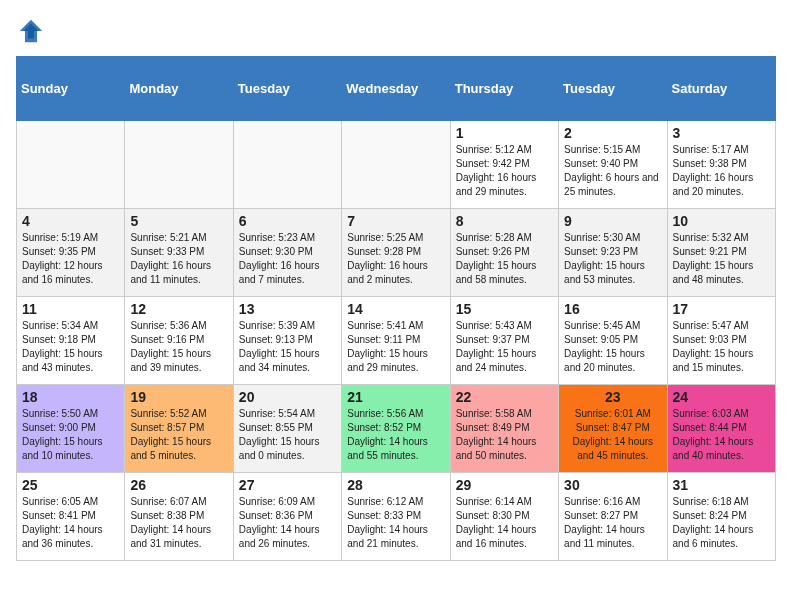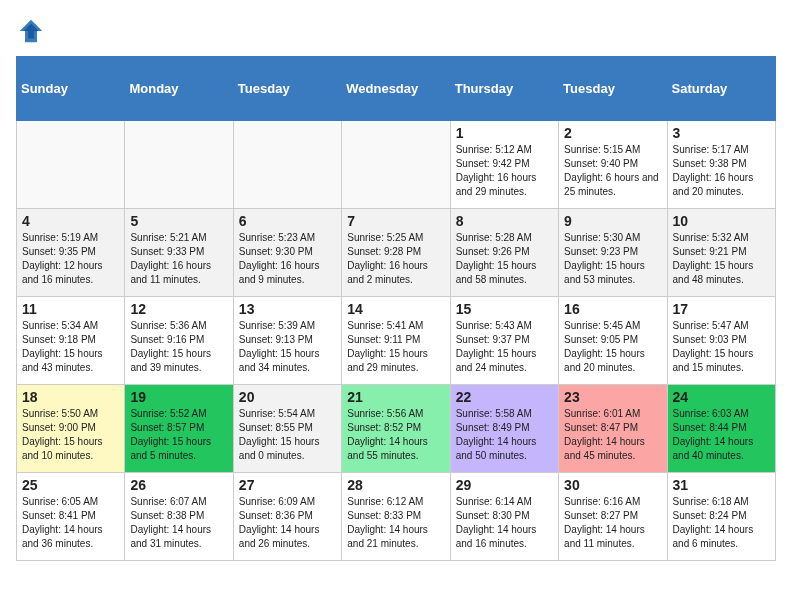--- a/index.html
+++ b/index.html
@@ -172,21 +172,21 @@
           <span>Sunrise: 5:21 AM</span><br>
           <span>Sunset: 9:33 PM</span><br>
           <span>Daylight: 16 hours and 11 minutes.</span>
         </div>
       </td>
         <td style="background-color: rgb(242, 242, 242);">
         <div class="day-number">6</div>
         <div class="cell-content">
           <span>Sunrise: 5:23 AM</span><br>
           <span>Sunset: 9:30 PM</span><br>
-          <span>Daylight: 16 hours and 9 minutes.</span>
+          <span>Daylight: 16 hours and 7 minutes.</span>
         </div>
       </td>
         <td style="background-color: rgb(242, 242, 242);">
         <div class="day-number">7</div>
         <div class="cell-content">
           <span>Sunrise: 5:25 AM</span><br>
           <span>Sunset: 9:28 PM</span><br>
           <span>Daylight: 16 hours and 2 minutes.</span>
         </div>
       </td>
@@ -267,29 +267,29 @@
         <td>
         <div class="day-number">17</div>
         <div class="cell-content">
           <span>Sunrise: 5:47 AM</span><br>
           <span>Sunset: 9:03 PM</span><br>
           <span>Daylight: 15 hours and 15 minutes.</span>
         </div>
       </td>
       </tr>
       <tr>
-        <td style="background-color: #fef9c3;">
+        <td style="background-color: #c4b5fd;">
         <div class="day-number">18</div>
         <div class="cell-content">
           <span>Sunrise: 5:50 AM</span><br>
           <span>Sunset: 9:00 PM</span><br>
           <span>Daylight: 15 hours and 10 minutes.</span>
         </div>
       </td>
-        <td style="background-color: #22c55e;">
+        <td style="background-color: #fdba74;">
         <div class="day-number">19</div>
         <div class="cell-content">
           <span>Sunrise: 5:52 AM</span><br>
           <span>Sunset: 8:57 PM</span><br>
           <span>Daylight: 15 hours and 5 minutes.</span>
         </div>
       </td>
         <td style="background-color: rgb(242, 242, 242); margin-left: 32px;">
         <div class="day-number">20</div>
         <div class="cell-content">
@@ -299,37 +299,37 @@
         </div>
       </td>
         <td style="background-color: #86efac;">
         <div class="day-number">21</div>
         <div class="cell-content">
           <span>Sunrise: 5:56 AM</span><br>
           <span>Sunset: 8:52 PM</span><br>
           <span>Daylight: 14 hours and 55 minutes.</span>
         </div>
       </td>
-        <td style="background-color: #c4b5fd;">
+        <td style="background-color: #fca5a5;">
         <div class="day-number">22</div>
         <div class="cell-content">
           <span>Sunrise: 5:58 AM</span><br>
           <span>Sunset: 8:49 PM</span><br>
           <span>Daylight: 14 hours and 50 minutes.</span>
         </div>
       </td>
-        <td style="background-color: #fca5a5;">
+        <td style="background-color: #f97316; text-align: center;">
         <div class="day-number">23</div>
         <div class="cell-content">
           <span>Sunrise: 6:01 AM</span><br>
           <span>Sunset: 8:47 PM</span><br>
           <span>Daylight: 14 hours and 45 minutes.</span>
         </div>
       </td>
-        <td style="background-color: #22c55e;">
+        <td style="background-color: #ec4899;">
         <div class="day-number">24</div>
         <div class="cell-content">
           <span>Sunrise: 6:03 AM</span><br>
           <span>Sunset: 8:44 PM</span><br>
           <span>Daylight: 14 hours and 40 minutes.</span>
         </div>
       </td>
       </tr>
       <tr>
         <td>

